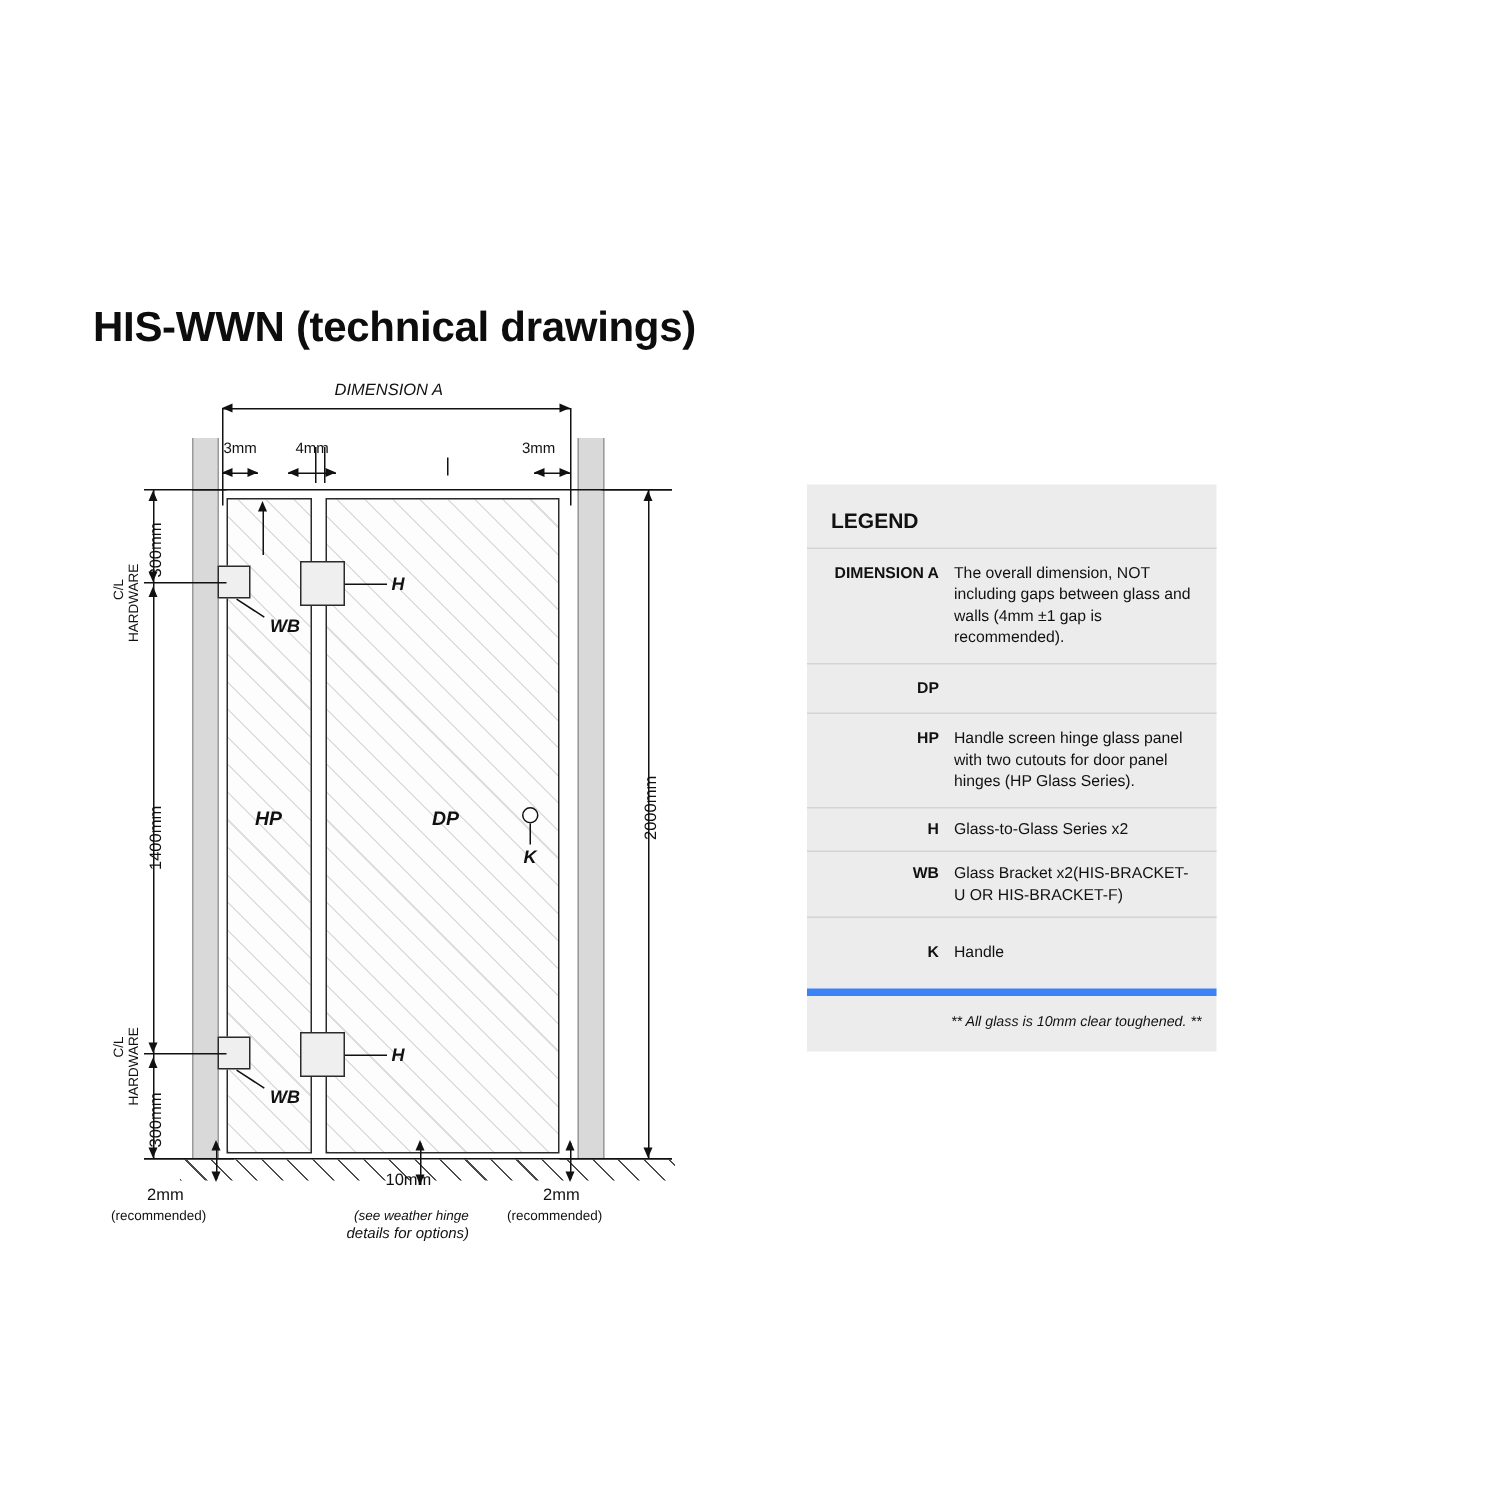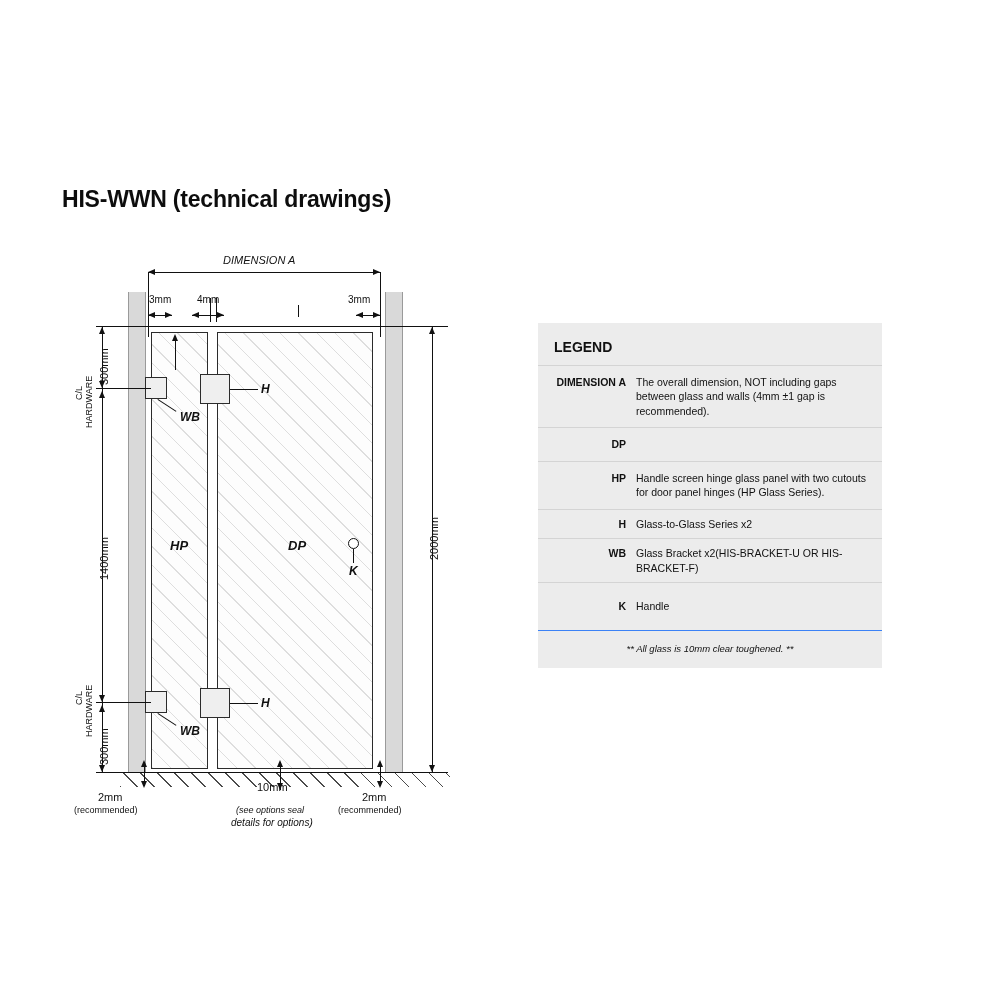--- a/index.html
+++ b/index.html
@@ -11,22 +11,22 @@
     width: 1000px;
     height: 1000px;
     position: relative;
     font-family: "Liberation Sans", sans-serif;
     color: #111111;
     overflow: hidden;
   }
   #page-title {
     position: absolute;
     left: 62px;
-    top: 186px;
-    font-size: 23px;
+    top: 202px;
+    font-size: 28px;
     font-weight: bold;
     letter-spacing: -0.2px;
     color: #0d0d0d;
   }
 
   
   #drawing {
     position: absolute;
     left: 60px;
     top: 250px;
@@ -147,21 +147,21 @@
       rgba(255,255,255,0) 1px,
       rgba(255,255,255,0) 12px
     );
   }
 
   
   #legend {
     position: absolute;
     left: 538px;
     top: 323px;
-    width: 344px;
+    width: 273px;
     background: #ececec;
     padding: 0;
     box-sizing: border-box;
   }
   #legend-title {
     font-size: 14px;
     font-weight: bold;
     padding: 16px 0 10px 16px;
     color: #111;
   }
@@ -186,24 +186,24 @@
   .legend-desc {
     font-size: 10.5px;
     line-height: 1.38;
     color: #111;
     padding-right: 6px;
   }
   .legend-row.compact { padding: 7px 8px 7px 0; }
   .legend-note {
     font-size: 9.5px;
     font-style: italic;
-    text-align: center;
+    text-align: right;
     padding: 12px 10px 14px 10px;
     color: #111;
-    border-top: 1px solid #3b82f6;
+    border-top: 5px solid #3b82f6;
   }
   .legend-row.tall-gap { padding-top: 16px; padding-bottom: 16px; }
 </style>
 </head>
 <body>
 
 <div id="page-title">HIS-WWN (technical drawings)</div>
 
 <div id="drawing">
 
@@ -300,21 +300,21 @@
   <div class="dimline v" style="left:84px; top:512px; height:24px;"></div>
   <div class="arrow up" style="left:80.5px; top:510px;"></div>
   <div class="arrow down" style="left:80.5px; top:531px;"></div>
   <div class="lbl" style="left:38px; top:541px; font-size:11px;">2mm</div>
   <div class="lbl" style="left:14px; top:555px; font-size:9px;">(recommended)</div>
 
   <div class="dimline v" style="left:220px; top:512px; height:28px;"></div>
   <div class="arrow up" style="left:216.5px; top:510px;"></div>
   <div class="arrow down" style="left:216.5px; top:533px;"></div>
   <div class="lbl" style="left:197px; top:531px; font-size:11px;">10mm</div>
-  <div class="lbl" style="left:176px; top:555px; font-size:9px; font-style:italic;">(see options seal</div>
+  <div class="lbl" style="left:176px; top:555px; font-size:9px; font-style:italic;">(see weather hinge</div>
   <div class="lbl" style="left:171px; top:567px; font-size:10px; font-style:italic;">details for options)</div>
 
   <div class="dimline v" style="left:320px; top:512px; height:24px;"></div>
   <div class="arrow up" style="left:316.5px; top:510px;"></div>
   <div class="arrow down" style="left:316.5px; top:531px;"></div>
   <div class="lbl" style="left:302px; top:541px; font-size:11px;">2mm</div>
   <div class="lbl" style="left:278px; top:555px; font-size:9px;">(recommended)</div>
 
 </div>
 

